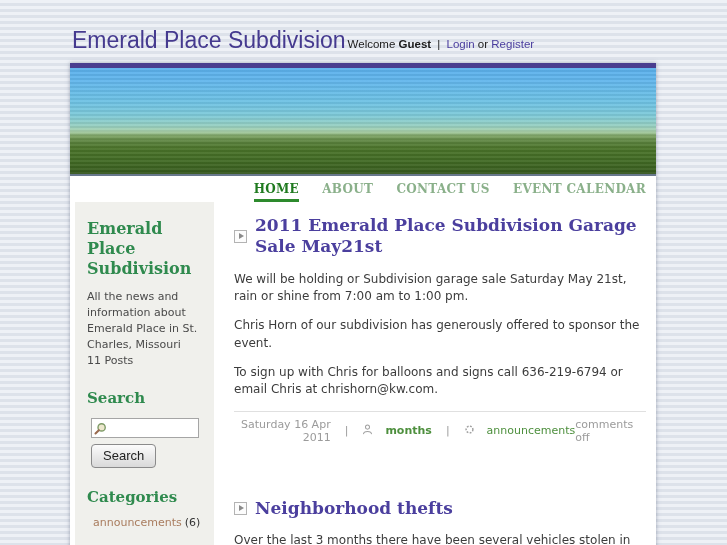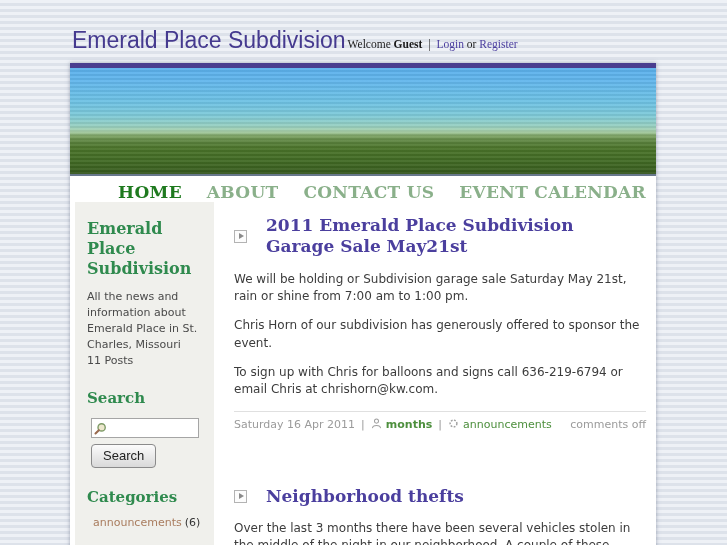--- a/index.html
+++ b/index.html
@@ -10,21 +10,21 @@
       #eef1f6 0px, #eef1f6 3px, #dde2ea 3px, #dde2ea 6px);
   }
   .page { position:relative; margin-left:70px; width:586px; }
 
   
   .header-row { padding:27px 0 9px 2px; white-space:nowrap; }
   .site-title {
     display:inline; font-family:"Liberation Sans","DejaVu Sans",sans-serif;
     font-size:23px; font-weight:normal; color:#453a8f; letter-spacing:0px;
   }
-  .welcome { font-family:Liberation Serif, serif; font-size:11.5px; color:#1a1a1a; margin-left:2px; }
+  .welcome { font-family:Liberation Sans, sans-serif; font-size:11.5px; color:#1a1a1a; margin-left:2px; }
   .welcome b { font-weight:bold; }
   .welcome a { color:#4a3d9e; text-decoration:none; cursor:pointer; }
   .welcome .sep { margin:0 3px; }
 
   
   .boxed { box-shadow:0 0 4px rgba(90,100,125,0.55); background:#fff; }
   .purple-bar { height:5px; background:#4a3d8f; }
   .banner {
     height:106px;
     background:
@@ -32,21 +32,21 @@
         rgba(255,255,255,0.055) 0px, rgba(255,255,255,0.055) 2px,
         rgba(0,0,0,0.055) 2px, rgba(0,0,0,0.055) 4px),
       linear-gradient(to bottom,
         #5bb0ec 0%, #62b6ec 12%, #6ec2e4 32%, #7fcad8 45%,
         #97cfc0 55%, #a8cfa8 60%, #7da364 64%, #5d8440 69%,
         #4a7329 76%, #416a24 88%, #3a5f20 96%, #34551d 100%);
   }
   .navbar {
     background:#fff; border-top:2px solid #68788c;
     height:28px; text-align:right; padding:6px 10px 0 0;
-    font-family:"DejaVu Serif", serif; font-size:17px; font-weight:bold;
+    font-family:"DejaVu Serif", serif; font-size:12px; font-weight:bold;
   }
   .nav-item { margin-left:19px; text-decoration:none; color:#8ab08a; cursor:pointer; letter-spacing:0.3px; }
   .nav-item.active { color:#1f7a1f; border-bottom:3px solid #2d8a2d; padding-bottom:3px; }
 
   
   .content { display:flex; background:#fff; min-height:348px; align-items:stretch; }
   .sidebar {
     margin-left:5px; width:139px; background:#f0f0ec;
     padding:17px 11px 40px 12px; flex-shrink:0;
   }
@@ -73,21 +73,21 @@
     border-radius:4px; cursor:pointer;
   }
   .cat-list { list-style:none; margin-left:6px; }
   .cat-list li { margin-bottom:7px; font-size:11px; }
   .cat-link { color:#a97c5e; text-decoration:none; cursor:pointer; }
   .cat-count { color:#333; margin-left:3px; }
 
   .main { margin-left:20px; width:412px; padding-top:13px; }
   .post { margin-bottom:0; }
   .post + .post { margin-top:54px; }
-  .post-title-row { display:flex; align-items:center;gap:11px; }
+  .post-title-row { display:flex; align-items:center; }
   .play-icon {
     width:13px; height:13px; border:1px solid #b3b3b3; background:#fcfcfc;
     display:inline-flex; align-items:center; justify-content:center;
     margin-right:8px; flex-shrink:0;
   }
   .play-tri {
     width:0; height:0; border-top:3.5px solid transparent;
     border-bottom:3.5px solid transparent; border-left:5px solid #8a8a8a;
     margin-left:1px;
   }
@@ -97,21 +97,21 @@
   }
   .post-body { margin-top:13px; }
   .post-body p {
     font-size:12px; color:#3c3c3c; line-height:1.45; margin-bottom:12px;
   }
   .post-meta {
     border-top:1px solid #e0e0e0; margin-top:2px; padding-top:6px;
     display:flex; justify-content:space-between; align-items:center;
     font-size:11px; color:#9b9b9b;
   }
-  .meta-left { display:flex; align-items:center; gap:4px; }
+  .meta-left { display:flex; align-items:center; gap:12px;text-align:right; }
   .meta-author { color:#4d8f3d; font-weight:bold; text-decoration:none; cursor:pointer; }
   .meta-cat { color:#4d8f3d; text-decoration:none; cursor:pointer; }
   .meta-sep { margin:0 2px; color:#9b9b9b; }
   .meta-icon { display:inline-block; vertical-align:middle; }
   .comments-off { color:#9b9b9b; }
 </style>
 </head>
 <body>
 
 <div class="page">

